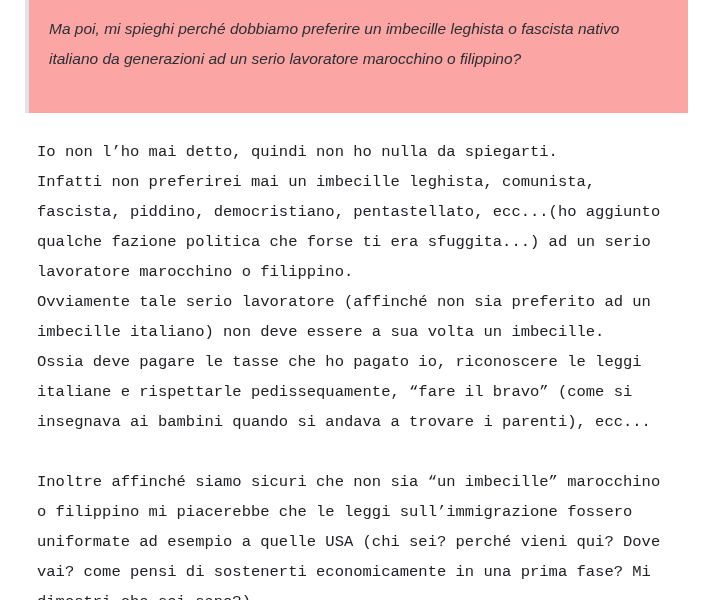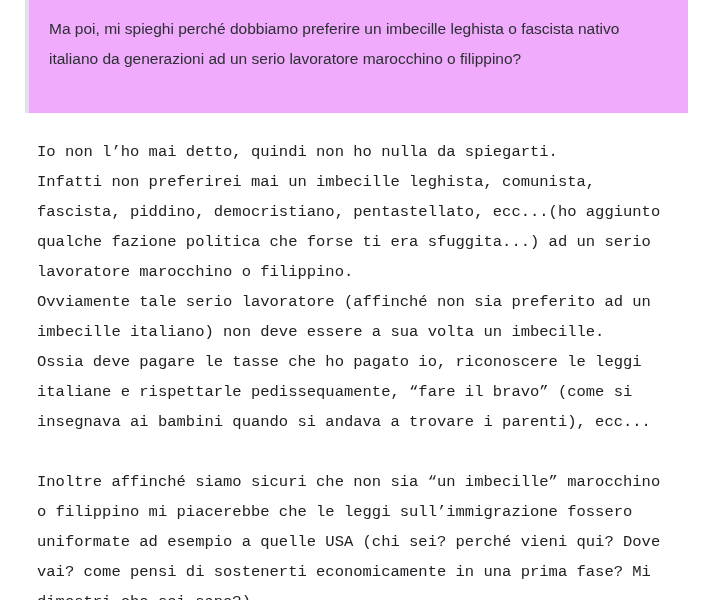--- a/index.html
+++ b/index.html
@@ -30,24 +30,25 @@
   .quote-bar {
     position: absolute;
     left: 25px;
     top: 0;
     width: 4px;
     height: 113px;
     background: #dfe3e8;
   }
   .quote {
     margin: 0 22px 0 29px;
-    background: #f0abfc;
+    background: #fca5a5;
     padding: 14px 20px 16px 20px;
     box-sizing: border-box;
     min-height: 113px;
+    font-style: italic;
   }
   .quote p {
     margin: 0;
     font-size: 15.5px;
     line-height: 30px;
     color: #2b2f33;
   }
   .body-text {
     margin: 12px;
     padding: 12px 22px 0 25px;

